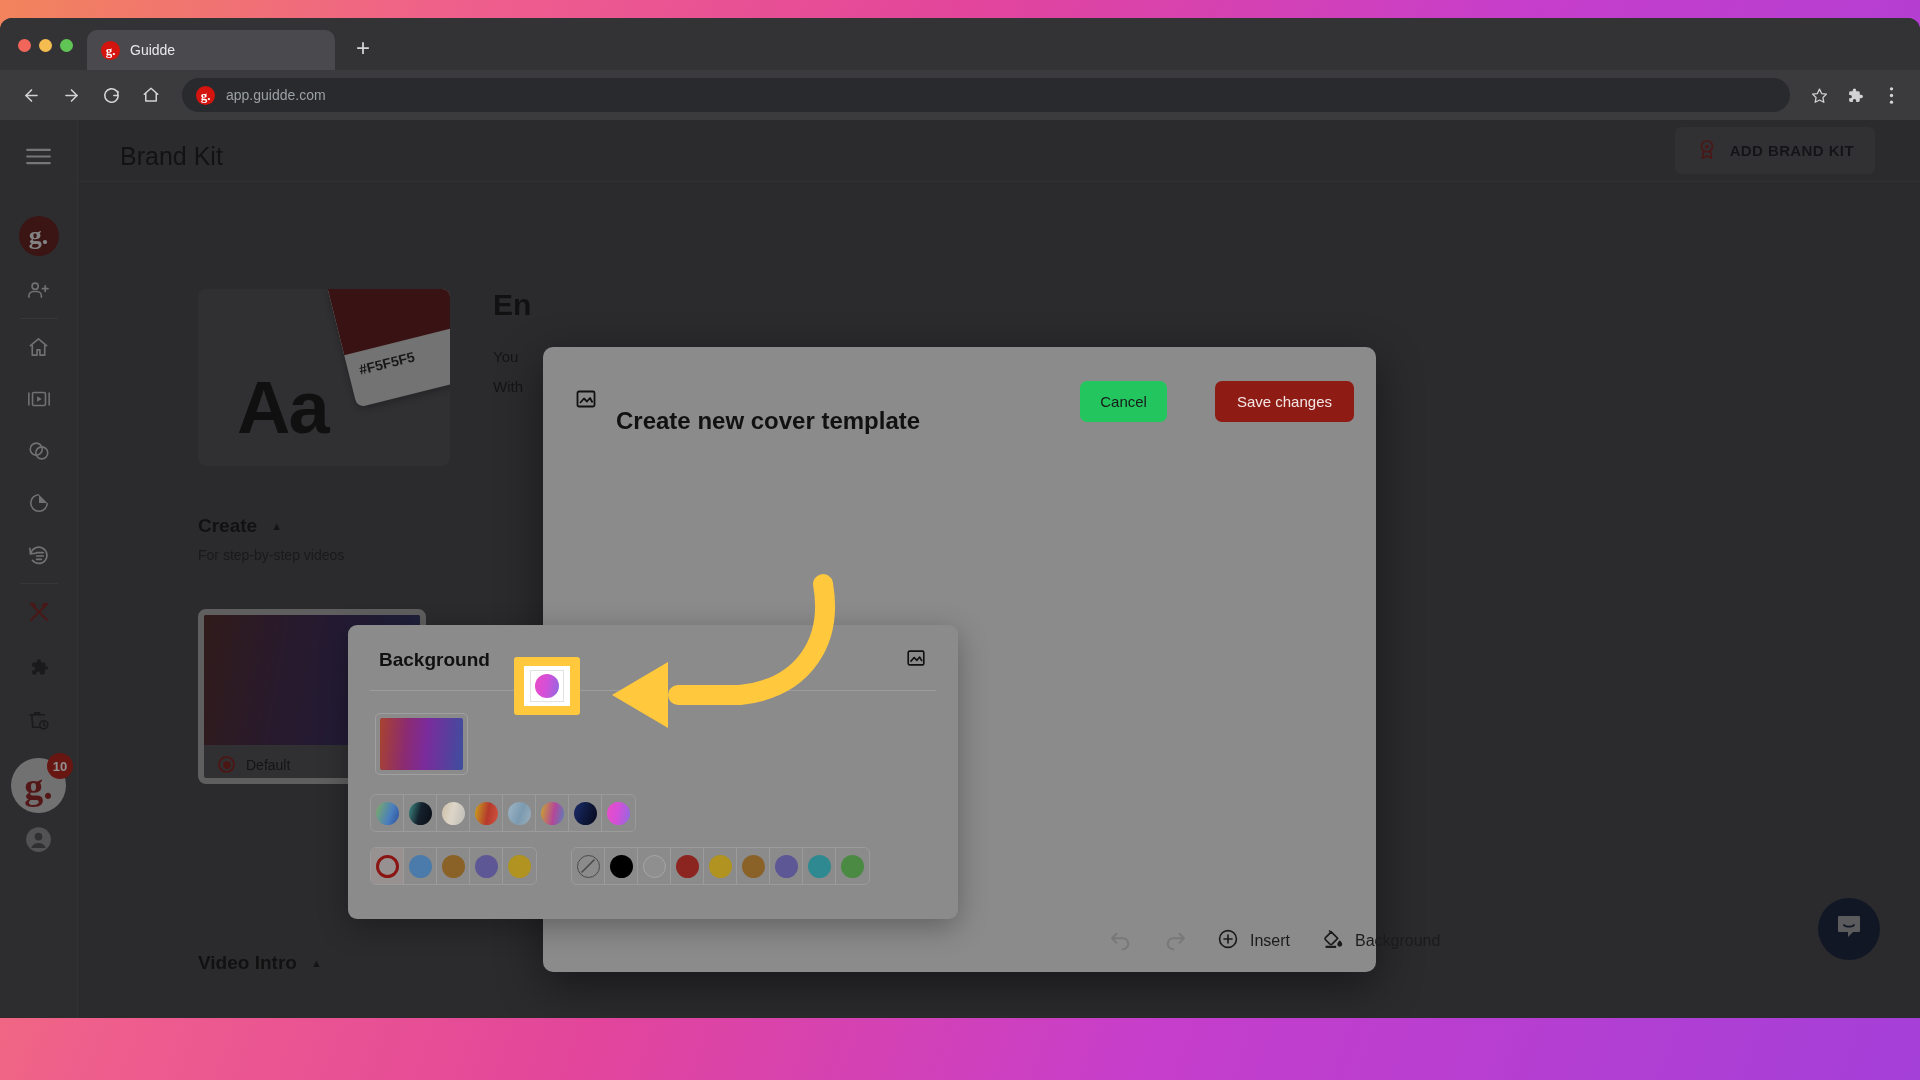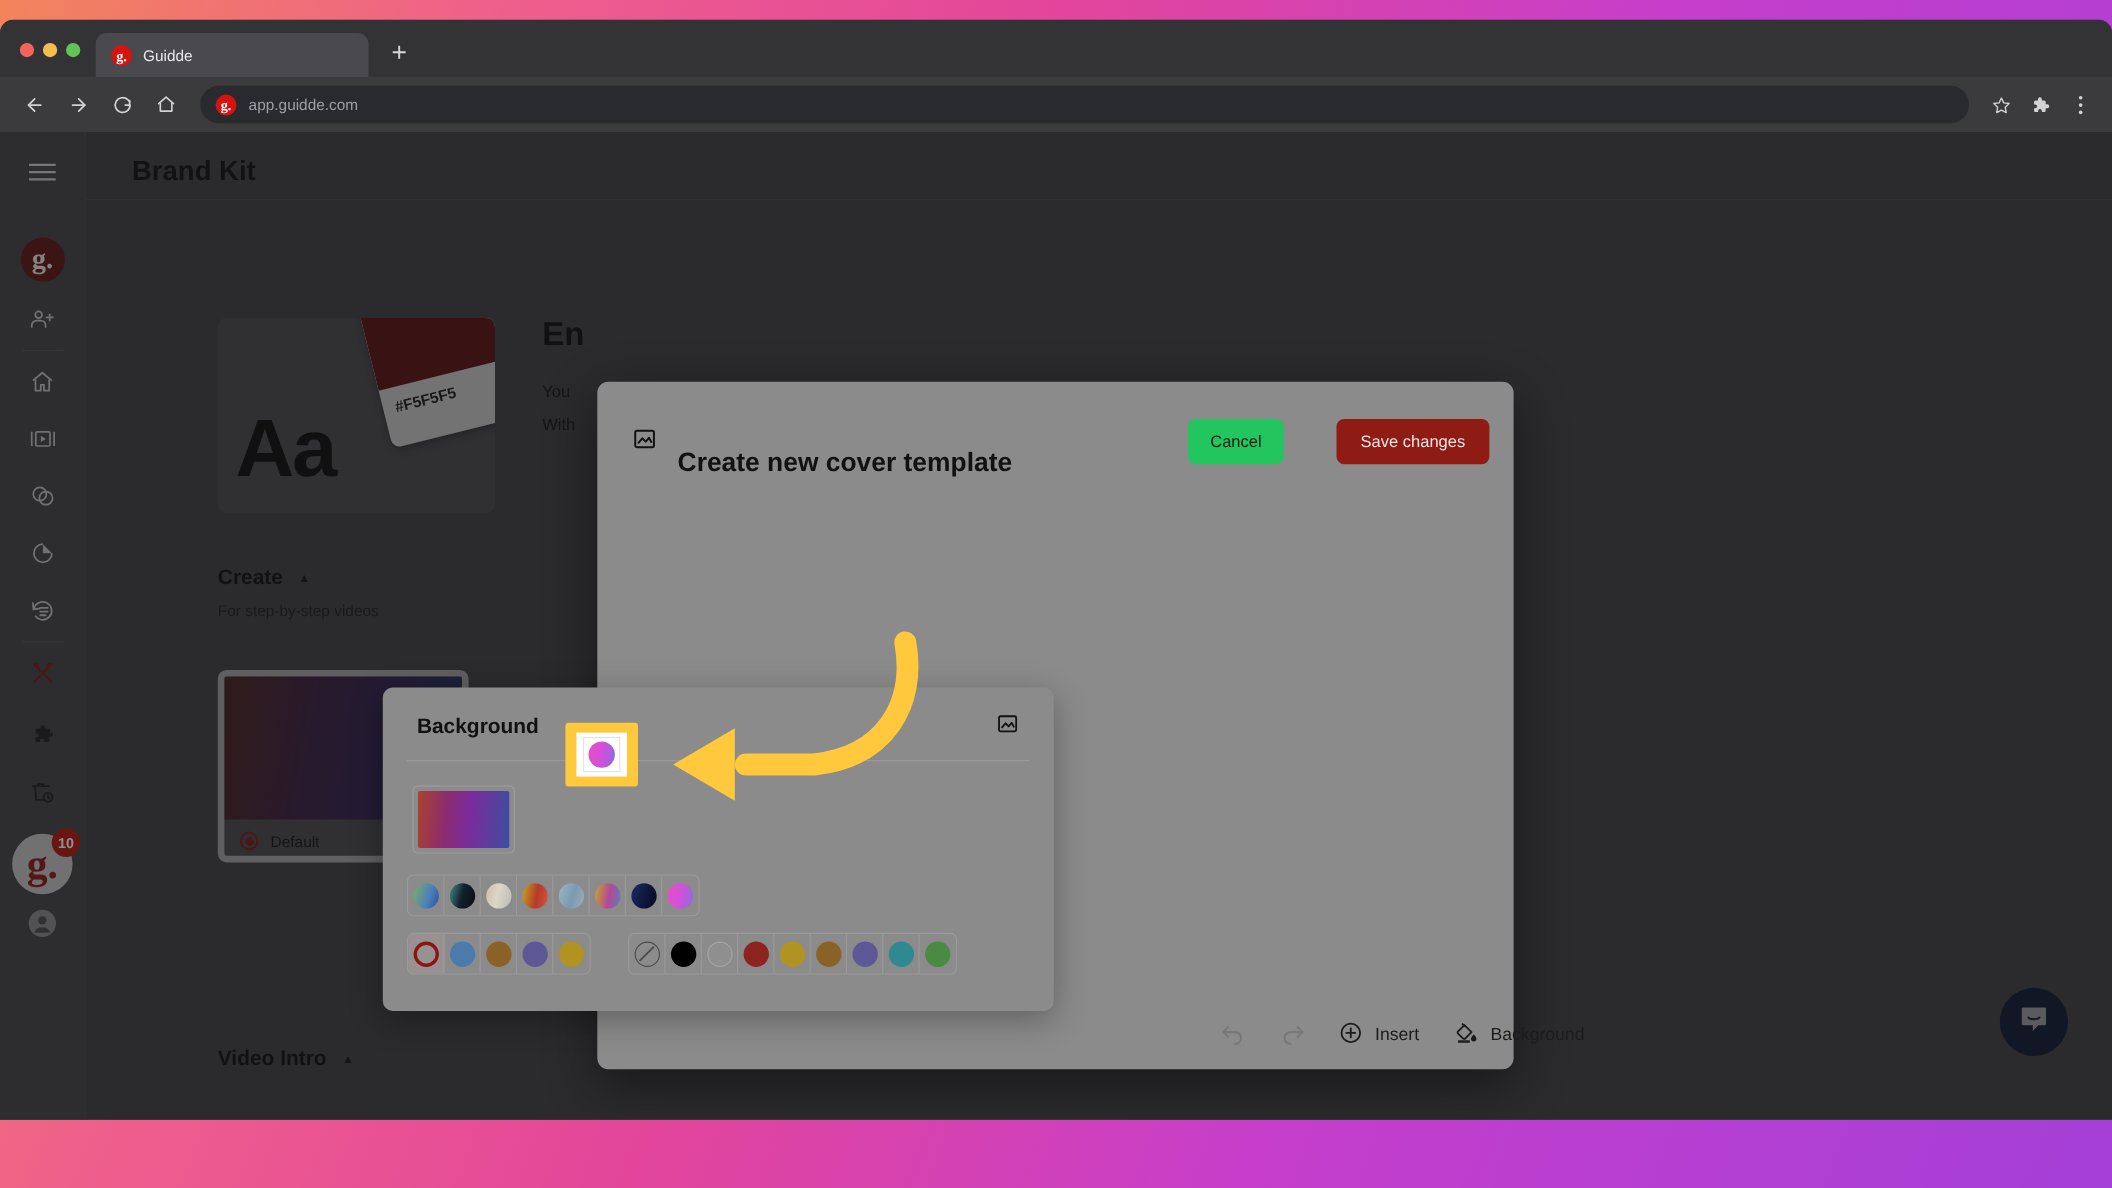--- a/index.html
+++ b/index.html
@@ -85,34 +85,34 @@
     color: #e6e6e6; font-family: "Liberation Serif", serif; font-size: 26px; font-weight: 700;
     display: flex; align-items: center; justify-content: center; line-height: 1;
   }
 
   
   #pagehead {
     position: absolute; left: 78px; right: 0; top: 0; height: 62px;
     border-bottom: 1px solid #4b4b4e; display: flex; align-items: center;
     padding: 0 45px 0 42px; justify-content: space-between;
   }
-  #pagetitle { font-size: 25px; font-weight: 700; color: #101010; margin-top: 12px; }
+  #pagetitle { font-size: 25px; font-weight: 400; color: #101010; margin-top: 12px; }
   #addkit {
     display: flex; align-items: center; gap: 12px;
     background: #4c4c4f; border-radius: 7px; padding: 11px 21px;
     font-size: 15px; font-weight: 600; letter-spacing: .4px; color: #15151a;
   }
 
   
   #content { position: absolute; left: 78px; right: 0; top: 62px; bottom: 0; padding: 30px 42px; }
   #fontcard {
     position: absolute; left: 120px; top: 107px; width: 252px; height: 177px;
     background: #4a4a4d; border-radius: 8px; overflow: hidden;
   }
-  #fontcard .aa { position: absolute; left: 16px; bottom: 16px; font-size: 74px; font-weight: 700; color: #0d0d0d; letter-spacing: -2px; }
+  #fontcard .aa { position: absolute; left: 39px; bottom: 16px; font-size: 74px; font-weight: 700; color: #0d0d0d; letter-spacing: -2px; }
   #swatchcard {
     position: absolute; right: -10px; top: -22px; width: 120px; height: 128px;
     background: #c9c9c9; border-radius: 8px; transform: rotate(-14deg);
     overflow: hidden; box-shadow: 0 3px 10px rgba(0,0,0,.35);
   }
   #swatchcard .top { height: 58%; background: #5b1210; }
   #swatchcard .hex { font-size: 14px; font-weight: 700; color: #1c1c1c; padding: 10px 0 0 11px; }
 
   #enttext { position: absolute; left: 415px; top: 106px; width: 470px; }
   #enttext .h { font-size: 30px; font-weight: 700; color: #0e0e0e; }
@@ -383,20 +383,30 @@
         <svg width="27" height="27" viewBox="0 0 24 24" fill="#8b8b8e">
             <circle cx="12" cy="12" r="11"></circle>
             <circle cx="12" cy="9.5" r="3.4" fill="#4a4a4d"></circle>
             <path d="M5.5 19.5a7 7 0 0 1 13 0z" fill="#4a4a4d"></path>
           </svg>
       </div>
     </div>
 
     <div id="pagehead">
       <div id="pagetitle">Brand Kit</div>
+      <div id="addkit">
+        <span>
+          <svg width="22" height="22" viewBox="0 0 24 24" fill="none" stroke="#7a1a16" stroke-width="1.9" stroke-linejoin="round">
+              <circle cx="12" cy="9" r="6"></circle>
+              <polygon points="12,6.6 12.9,8.3 14.8,8.5 13.4,9.8 13.8,11.7 12,10.8 10.2,11.7 10.6,9.8 9.2,8.5 11.1,8.3" fill="#7a1a16" stroke="none"></polygon>
+              <path d="M8.4 14.2L7 22l5-2.4L17 22l-1.4-7.8"></path>
+            </svg>
+        </span>
+        <span>ADD BRAND KIT</span>
+      </div>
     </div>
 
     <div id="content">
 
       <div id="fontcard">
         <div class="aa">Aa</div>
         <div id="swatchcard">
           <div class="top"></div>
           <div class="hex">#F5F5F5</div>
         </div>

